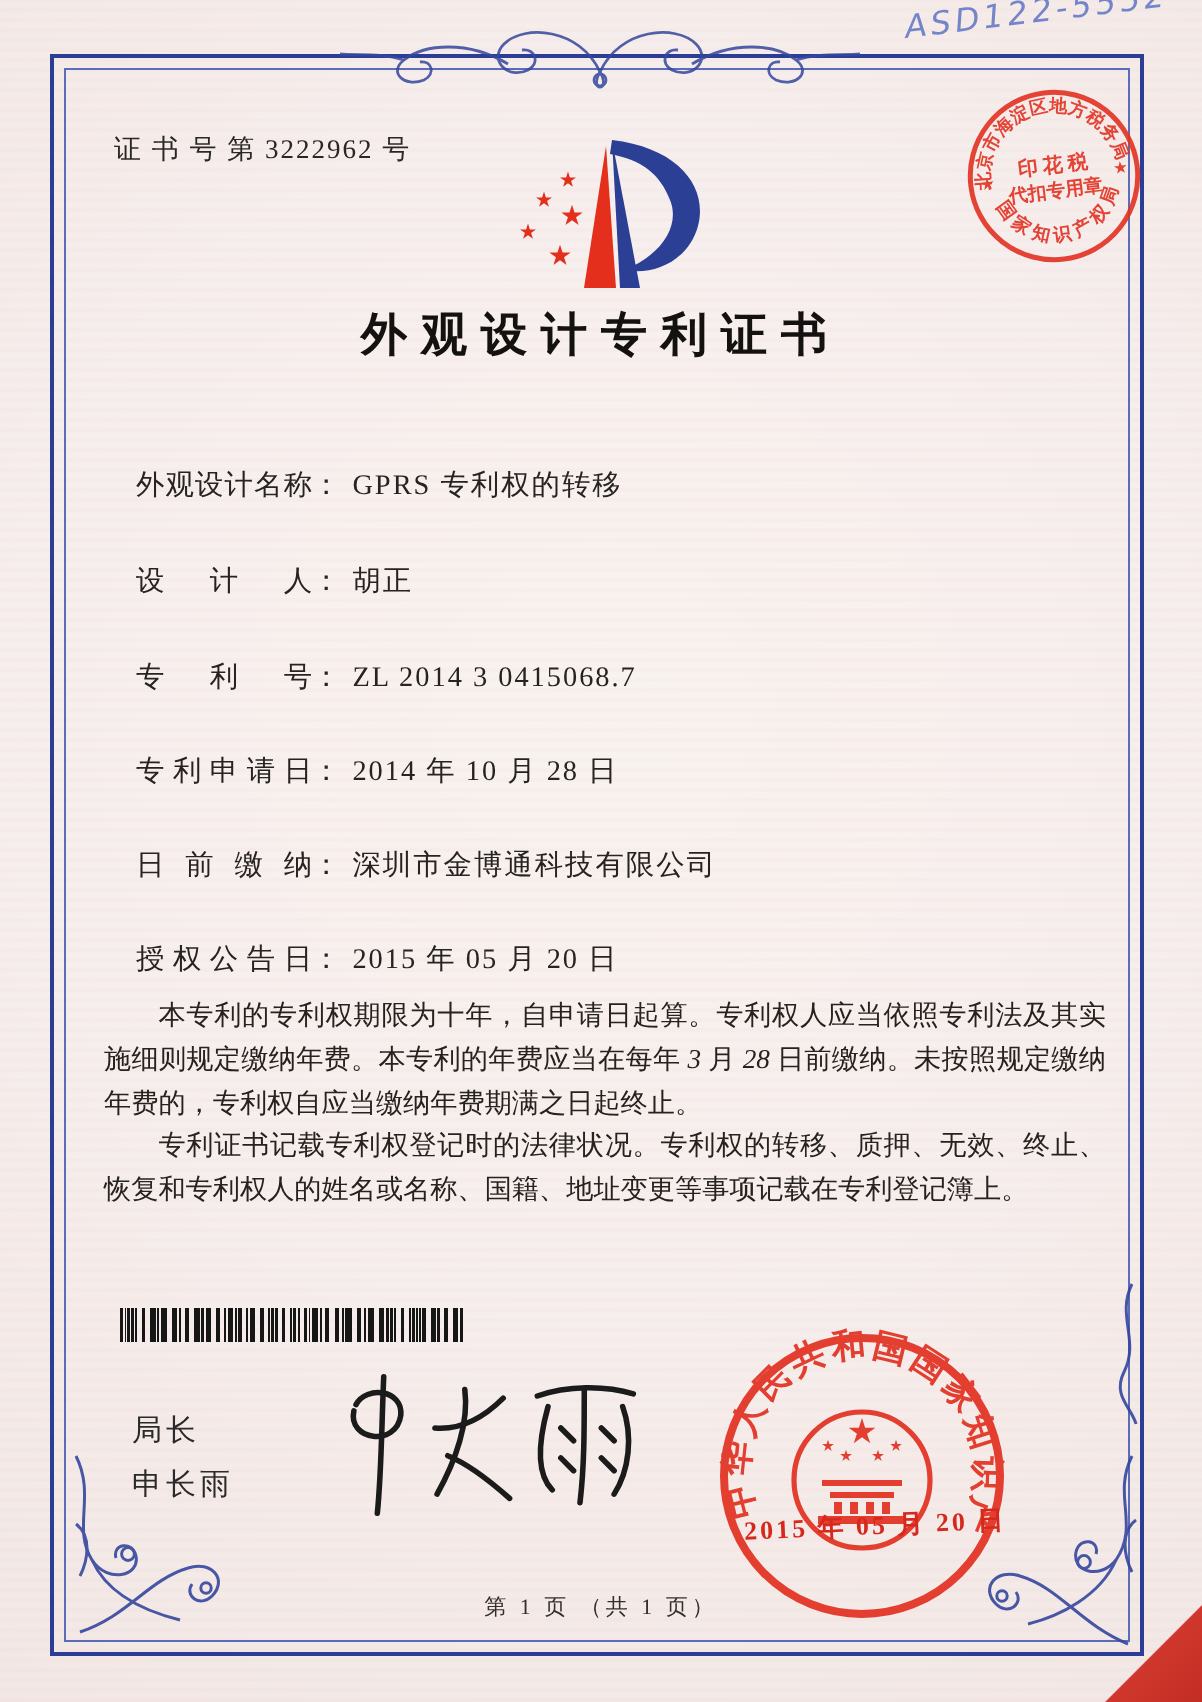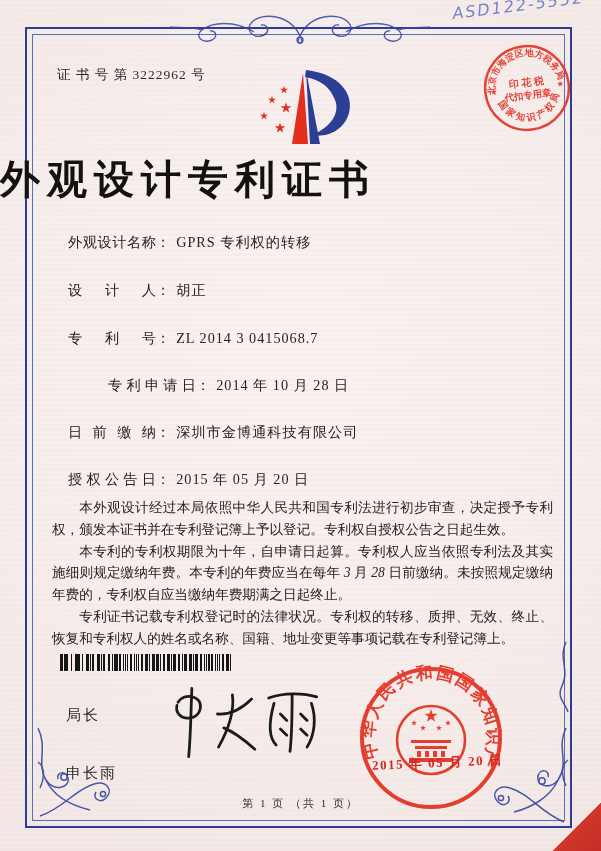--- a/index.html
+++ b/index.html
@@ -11,39 +11,39 @@
     font-family:"Liberation Serif","DejaVu Serif",serif;
     color:#1e1c1a;
   }
   .abs{position:absolute;}
   
   .frame-outer{left:25px;right:29px;top:27px;bottom:23px;border:2.6px solid #2c3e94;}
   .frame-inner{left:32px;right:36px;top:34px;bottom:30px;border:1px solid #5b6cb8;}
   
   .cert-no{left:57px;top:66px;font-size:13.5px;letter-spacing:1px;color:#2a2825;}
   .logo{left:244px;top:64px;width:120px;height:92px;}
-  .title{left:0;right:0;top:152px;text-align:left;font-size:40px;font-weight:700;letter-spacing:7px;color:#141210;}
+  .title{left:0;right:0;top:152px;text-align:center;font-size:23px;font-weight:700;letter-spacing:7px;color:#141210;}
   
   .field{left:68px;font-size:14.2px;white-space:nowrap;color:#262320;}
   .flabel{display:inline-block;width:88px;text-align:justify;text-align-last:justify;}
   .fcolon{display:inline-block;margin-right:6px;}
   .fvalue{letter-spacing:1px;}
   
   .body-text{left:52px;width:501px;top:497px;font-size:13.6px;line-height:21.8px;
     text-align:justify;color:#26221e;}
   .body-text p{margin:0;text-indent:2em;font-style:oblique 7deg;}
   
   .barcode{left:60px;top:654px;width:172px;height:17px;
     background-image:
       repeating-linear-gradient(90deg,#161616 0 1.6px,rgba(0,0,0,0) 1.6px 5.4px),
       repeating-linear-gradient(90deg,#161616 0 1.1px,rgba(0,0,0,0) 1.1px 3.7px),
       repeating-linear-gradient(90deg,rgba(0,0,0,0) 0 2.3px,#161616 2.3px 3.1px,rgba(0,0,0,0) 3.1px 9.2px);}
   
   .director-title{left:66px;top:706px;font-size:15px;letter-spacing:2px;font-family:"Liberation Sans","DejaVu Sans",sans-serif;color:#2a2a2a;}
-  .director-name{left:66px;top:733px;font-size:15px;letter-spacing:2px;font-family:"Liberation Sans","DejaVu Sans",sans-serif;color:#2a2a2a;margin-top:31px;}
+  .director-name{left:66px;top:733px;font-size:15px;letter-spacing:2px;font-family:"Liberation Sans","DejaVu Sans",sans-serif;color:#2a2a2a;}
   .signature{left:162px;top:682px;width:160px;height:80px;z-index:4;}
   
   .seal{left:357px;top:664px;width:148px;height:148px;z-index:5;opacity:.93;}
   .seal-date{left:372px;top:754px;z-index:6;color:#d6281c;font-size:13px;letter-spacing:1.5px;
     transform:rotate(-2.5deg);font-weight:700;white-space:nowrap;}
   .tax-stamp{left:482px;top:43px;width:90px;height:90px;z-index:5;opacity:.9;transform:rotate(-7deg);}
   
   .footer{left:0;right:0;top:796px;text-align:center;font-size:11px;letter-spacing:2px;color:#33302c;}
   .pen-note{left:452px;top:-4px;font-size:16px;color:#4a63c0;transform:rotate(-7deg);
     font-style:italic;letter-spacing:2px;opacity:.75;font-family:"DejaVu Sans","Liberation Sans",sans-serif;}
@@ -112,32 +112,31 @@
 
   <div class="abs field" style="top:233px;">
     <span class="flabel">外观设计名称</span><span class="fcolon">：</span><span class="fvalue">GPRS 专利权的转移</span>
   </div>
   <div class="abs field" style="top:281px;">
     <span class="flabel">设计人</span><span class="fcolon">：</span><span class="fvalue">胡正</span>
   </div>
   <div class="abs field" style="top:329px;">
     <span class="flabel">专利号</span><span class="fcolon">：</span><span class="fvalue">ZL 2014 3 0415068.7</span>
   </div>
-  <div class="abs field" style="top:376px;margin-left:40px;">
+  <div class="abs field" style="top:376px;">
     <span class="flabel">专利申请日</span><span class="fcolon">：</span><span class="fvalue">2014 年 10 月 28 日</span>
   </div>
   <div class="abs field" style="top:423px;">
     <span class="flabel">日前缴纳</span><span class="fcolon">：</span><span class="fvalue">深圳市金博通科技有限公司</span>
   </div>
   <div class="abs field" style="top:470px;font-family:Liberation Serif, serif;">
     <span class="flabel">授权公告日</span><span class="fcolon">：</span><span class="fvalue">2015 年 05 月 20 日</span>
   </div>
 
   <div class="abs body-text">
-    <p>本外观设计经过本局依照中华人民共和国专利法进行初步审查，决定授予专利权，颁发本证书并在专利登记簿上予以登记。专利权自授权公告之日起生效。</p>
     <p>本专利的专利权期限为十年，自申请日起算。专利权人应当依照专利法及其实施细则规定缴纳年费。本专利的年费应当在每年 3 月 28 日前缴纳。未按照规定缴纳年费的，专利权自应当缴纳年费期满之日起终止。</p>
     <p>专利证书记载专利权登记时的法律状况。专利权的转移、质押、无效、终止、恢复和专利权人的姓名或名称、国籍、地址变更等事项记载在专利登记簿上。</p>
   </div>
 
   <div class="abs barcode"></div>
 
   <div class="abs director-title">局长</div>
   <div class="abs director-name">申长雨</div>
 
   <svg class="abs signature" viewBox="0 0 150 75">

